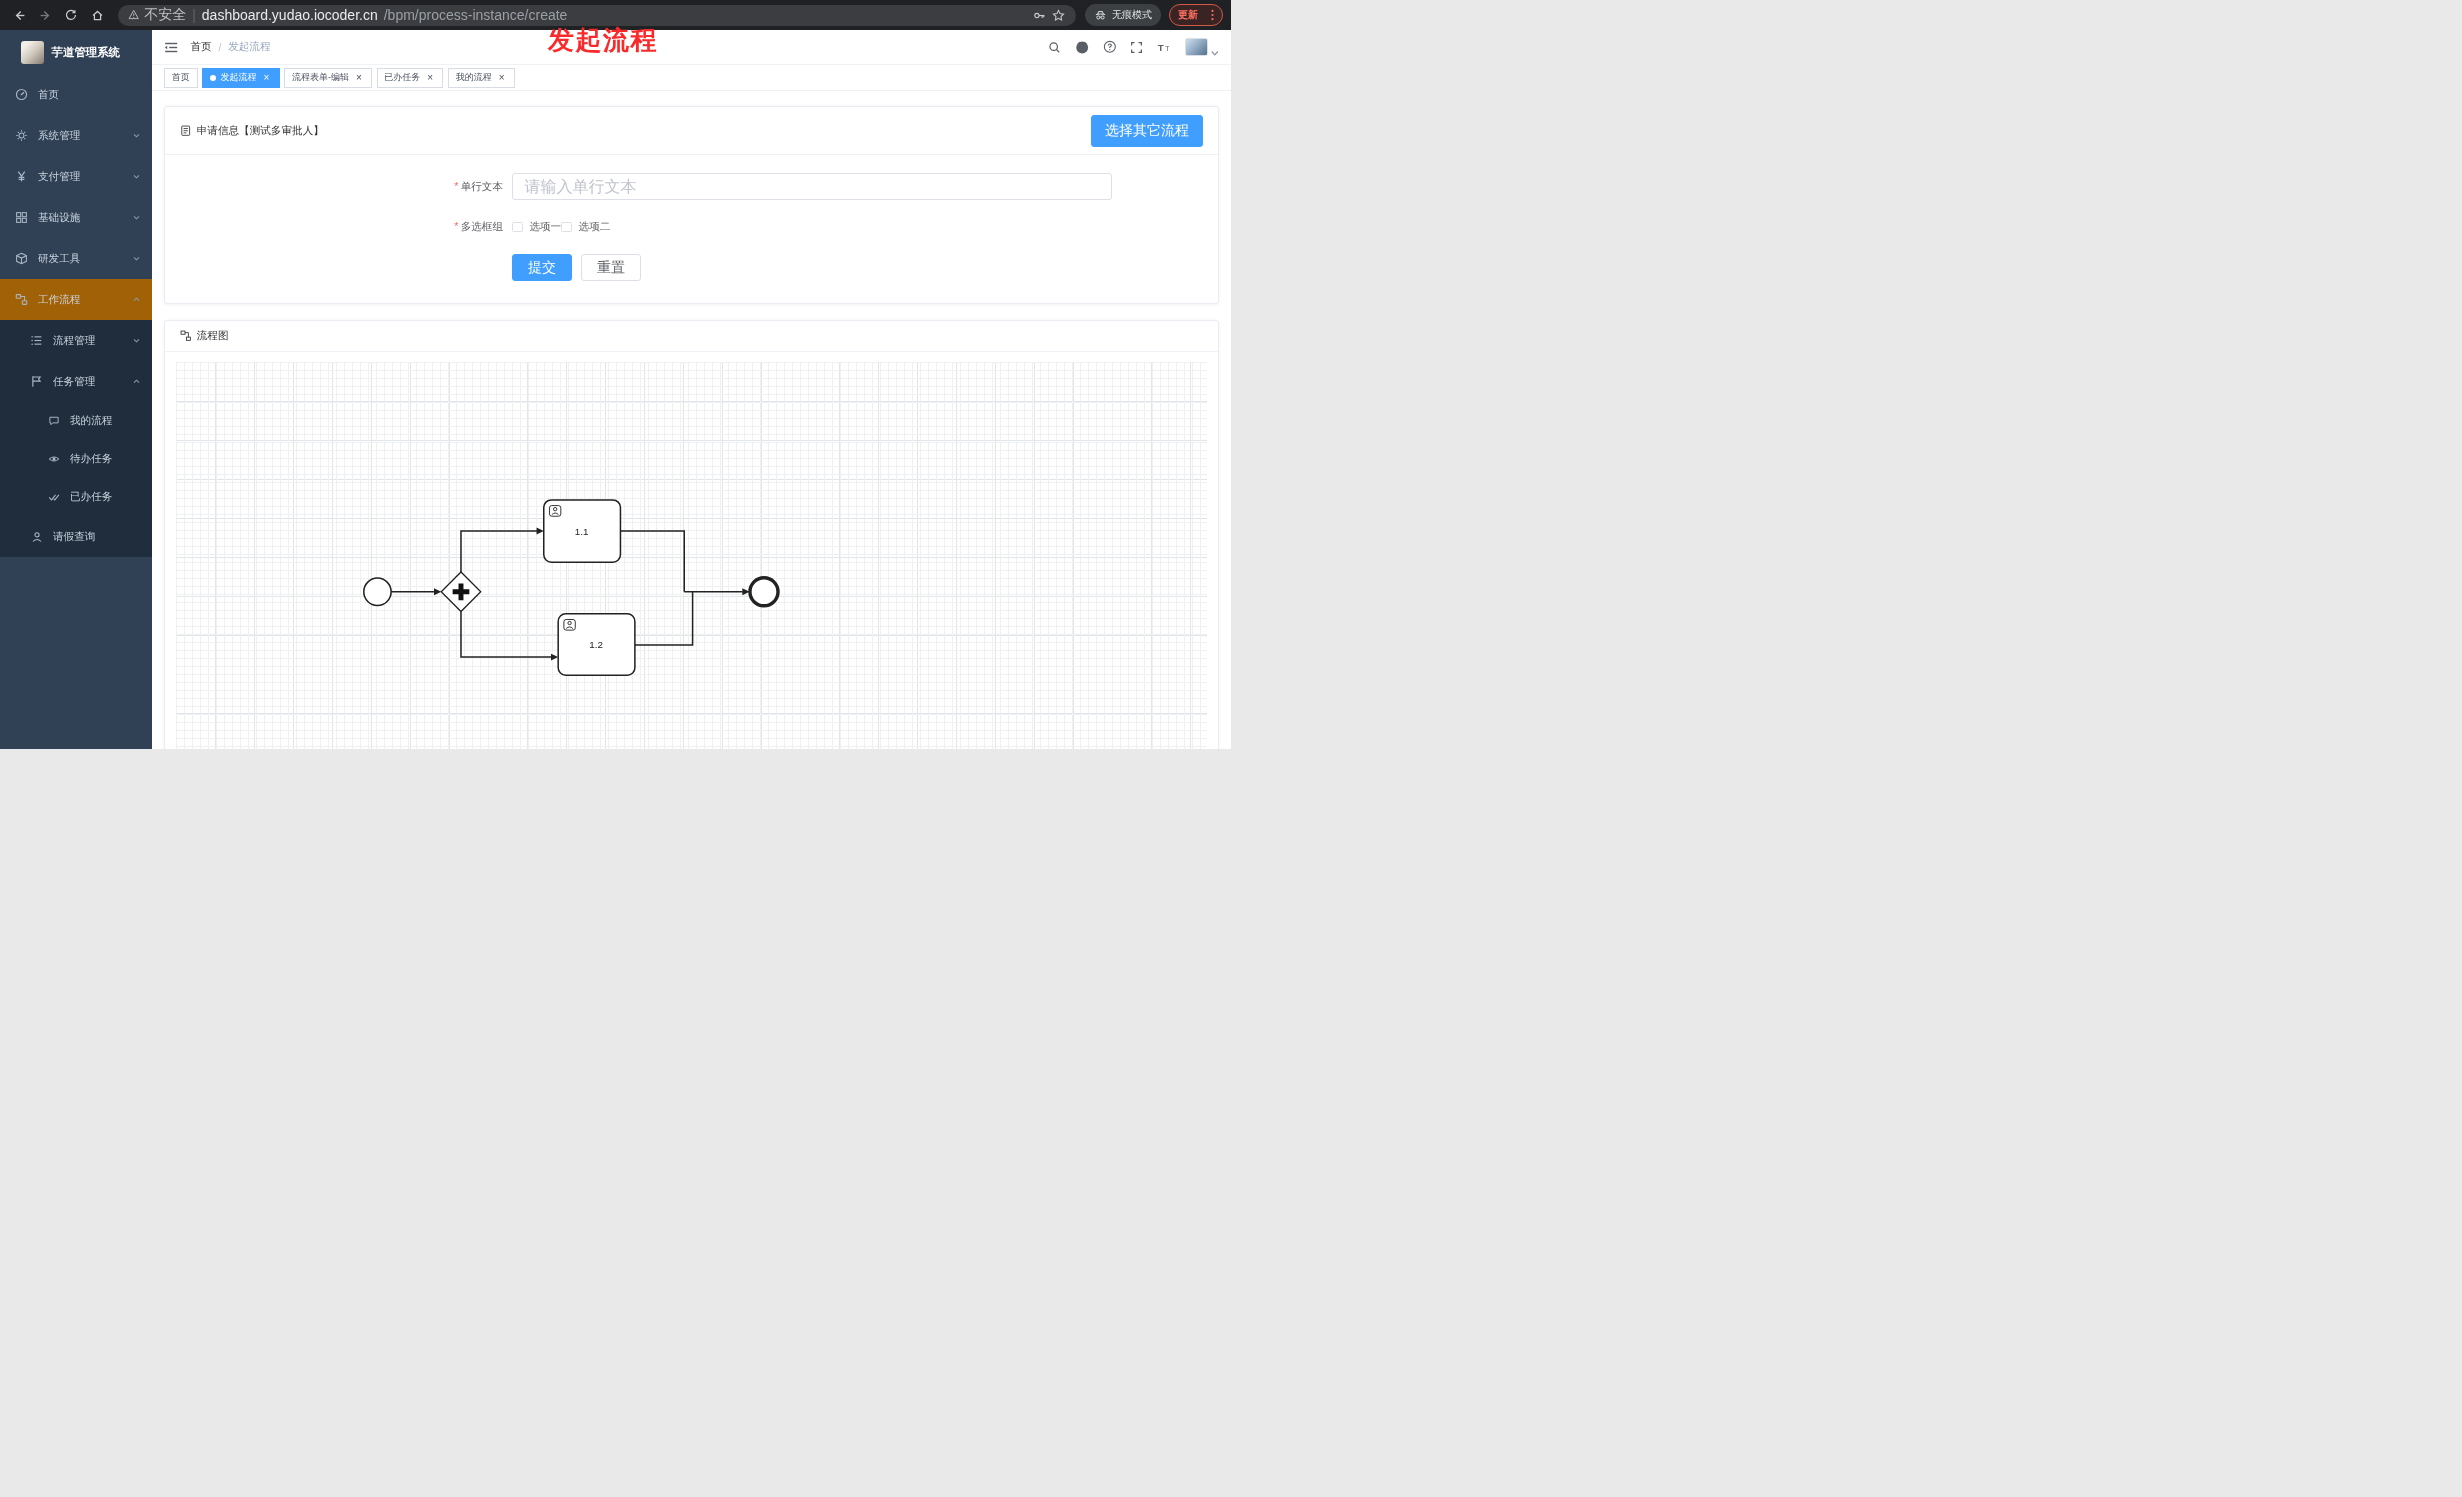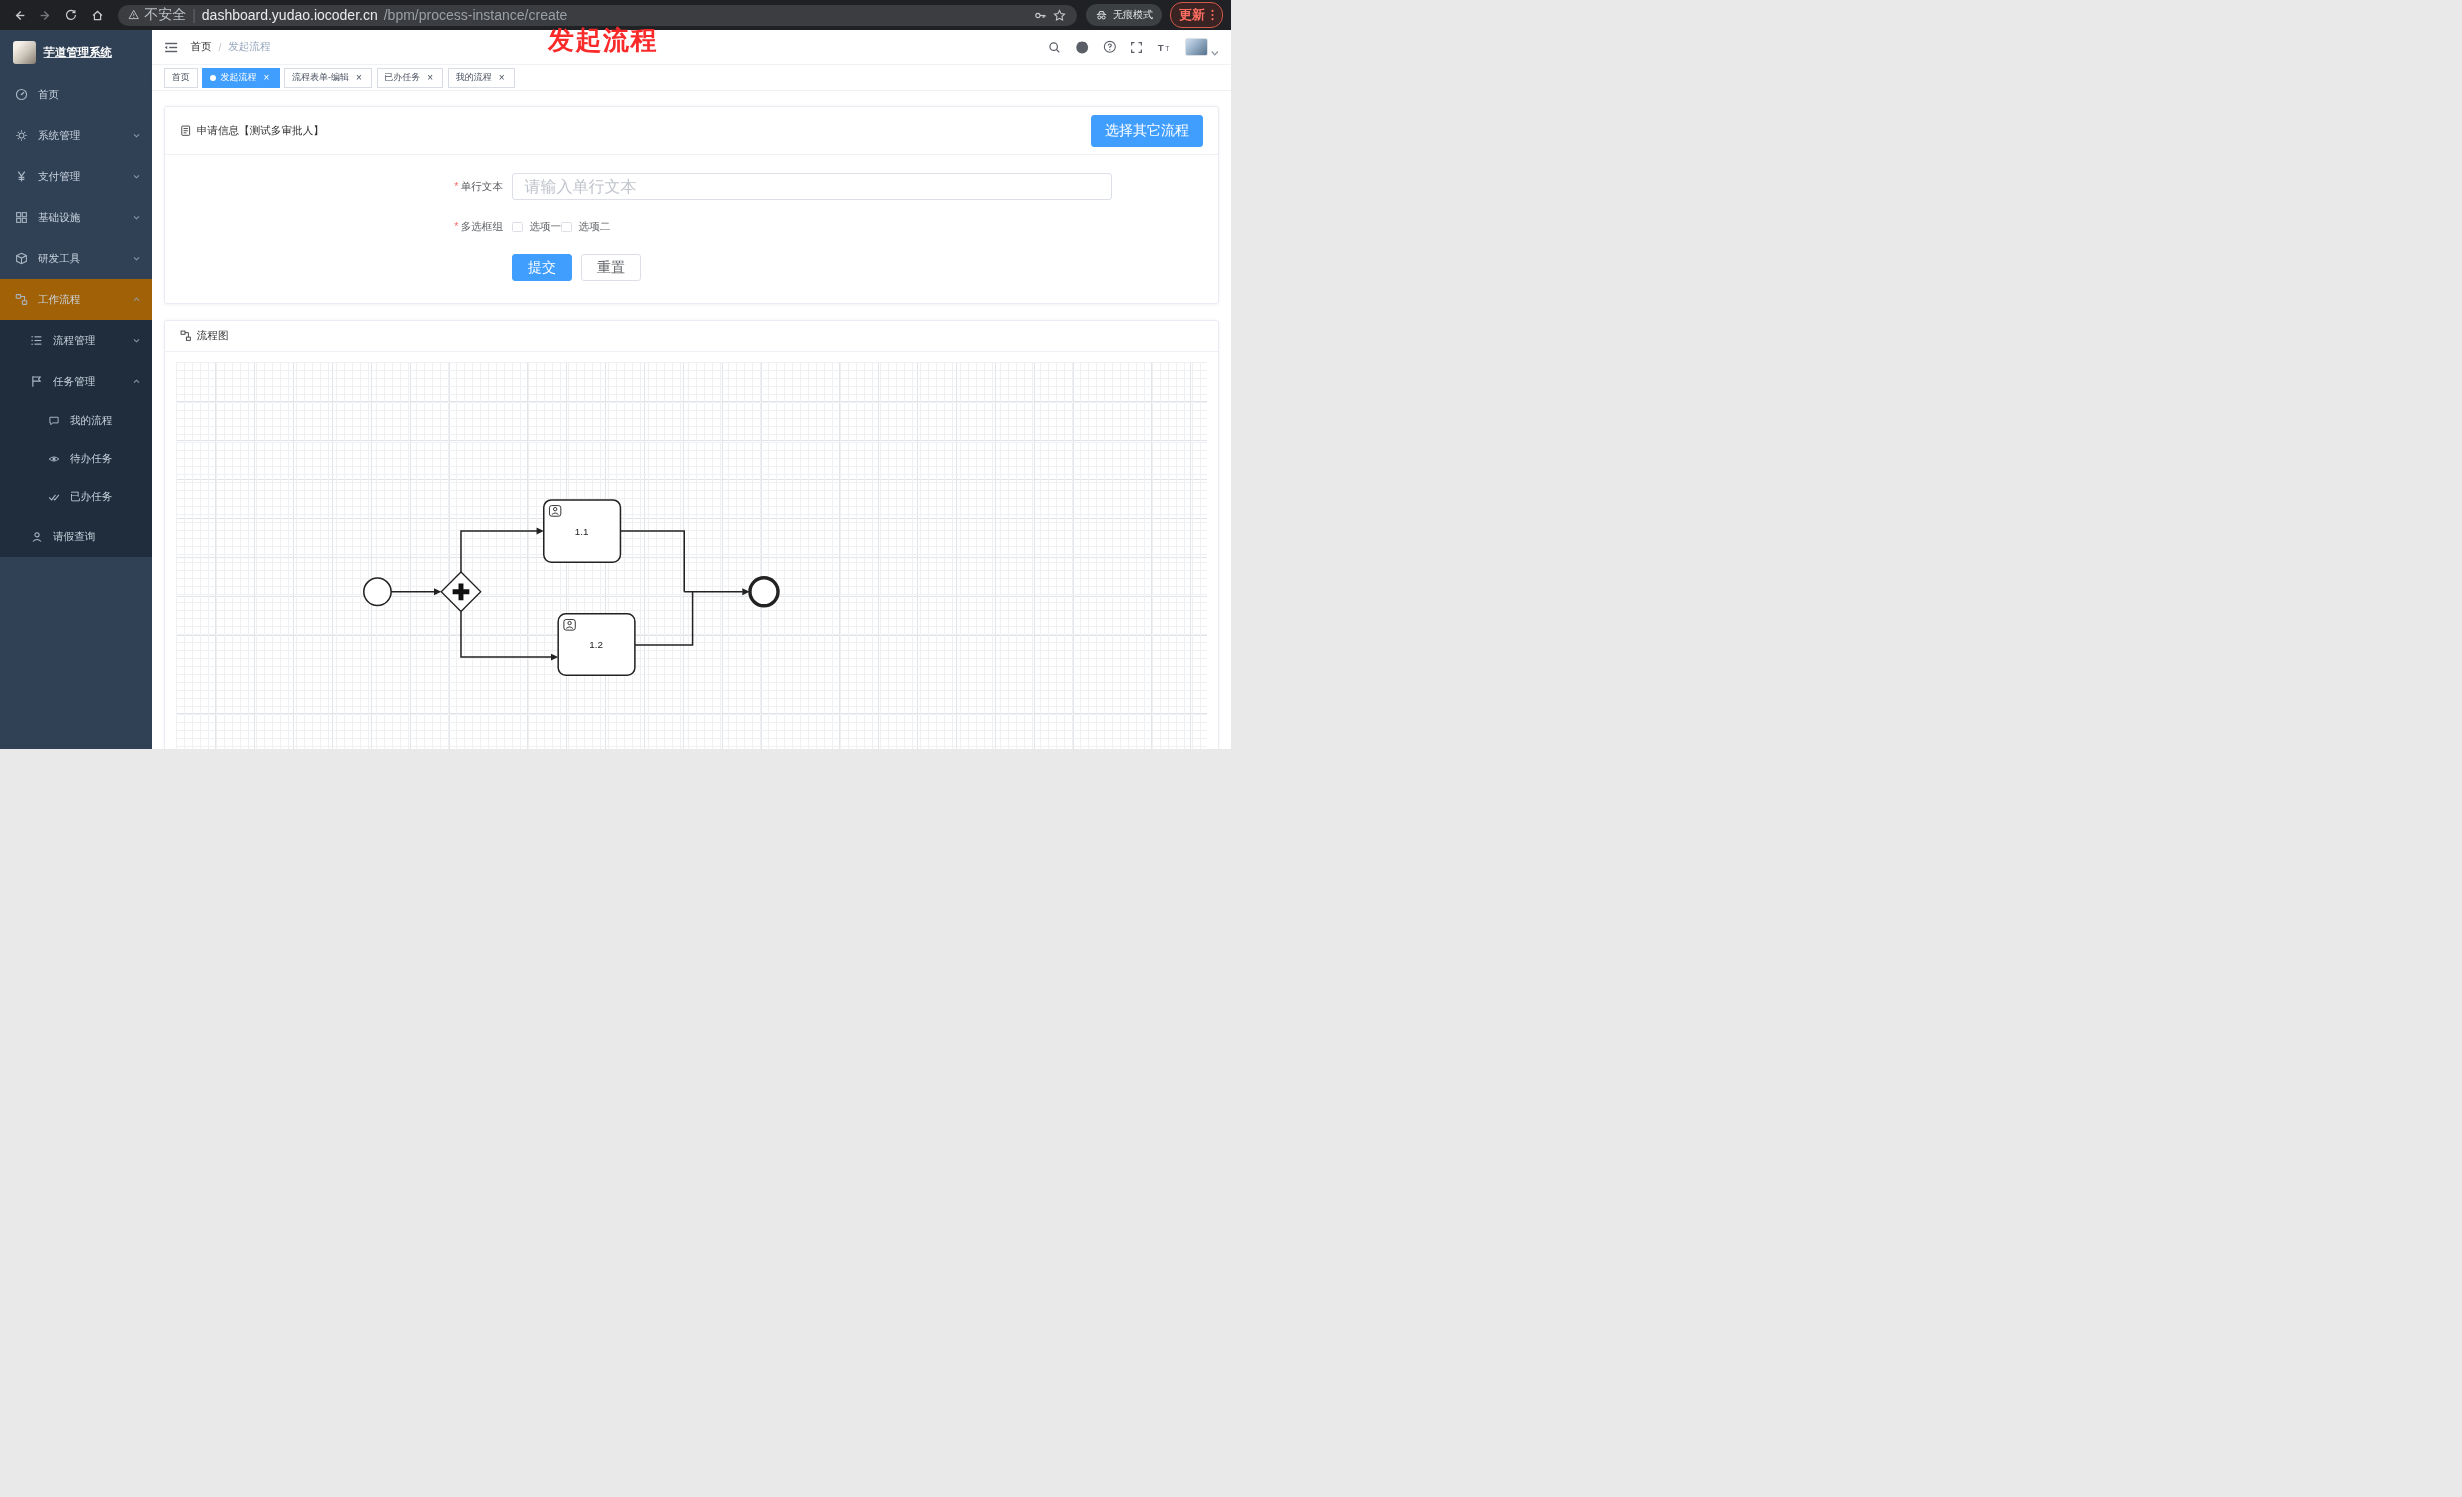--- a/index.html
+++ b/index.html
@@ -15,27 +15,27 @@
     padding:0 10.6px;margin:0 6px;font-size:14px;gap:6px;min-width:0;}
   .omnibox .sec{color:#bdc1c6;display:flex;gap:4.6px;align-items:center;}
   .omnibox .divider{color:#5f6368;}
   .omnibox .domain{color:#e8eaed;}
   .omnibox .path{color:#9aa0a6;}
   .omnibox .spacer{flex:1;}
   .omni-icon{color:#c7cacd;display:flex;align-items:center;cursor:pointer;}
   .right-cluster{display:flex;align-items:center;gap:7.6px;flex-shrink:0;}
   .incognito-pill{display:flex;align-items:center;gap:5.3px;background:#3c4043;border-radius:12px;
     padding:3.8px 9px;font-size:10px;color:#e8eaed;cursor:pointer;justify-content:space-between;}
-  .update-pill{display:flex;align-items:center;gap:6px;border:0.8px solid #d2584a;color:#ff6f61;
-    background:rgba(217,48,37,.14);border-radius:12px;padding:3px 8.4px;font-size:13px;font-weight:bold;cursor:pointer;}
+  .update-pill{display:flex;align-items:center;gap:13px;border:0.8px solid #d2584a;color:#ff6f61;
+    background:rgba(217,48,37,.14);border-radius:12px;padding:3px 8.4px;font-size:10px;font-weight:bold;cursor:pointer;}
 
   
   .app{display:flex;height:719px;}
   .sidebar{width:152px;background:#304156;flex-shrink:0;overflow:hidden;color:#c9d3dd;}
-  .logo{height:44px;display:flex;align-items:center;gap:7.6px;padding:0 13px;text-decoration:underline;}
+  .logo{height:44px;display:flex;align-items:center;gap:7.6px;padding:0 21px;}
   .logo-avatar{width:23px;height:23px;border-radius:3px;flex-shrink:0;
     background:linear-gradient(135deg,#f4efe8 20%,#cdc5ba 55%,#827a6e);}
   .logo-title{color:#fff;font-weight:bold;font-size:11.4px;white-space:nowrap;}
   .menu-item{height:41px;display:flex;align-items:center;padding:0 10.6px 0 15px;font-size:10.6px;gap:10px;cursor:pointer;}
   .menu-item .mi-icon{width:13px;height:13px;color:#aab6c3;flex-shrink:0;display:flex;align-items:center;justify-content:center;}
   .menu-item .mi-label{flex:1;white-space:nowrap;}
   .menu-item .chev{color:#8d9aa9;width:9px;height:9px;}
   .menu-item .chev.open{transform:rotate(180deg);}
   .menu-item.parent-open{background:#a16207;}
   .menu-item.sub{background:#1f2d3d;}

